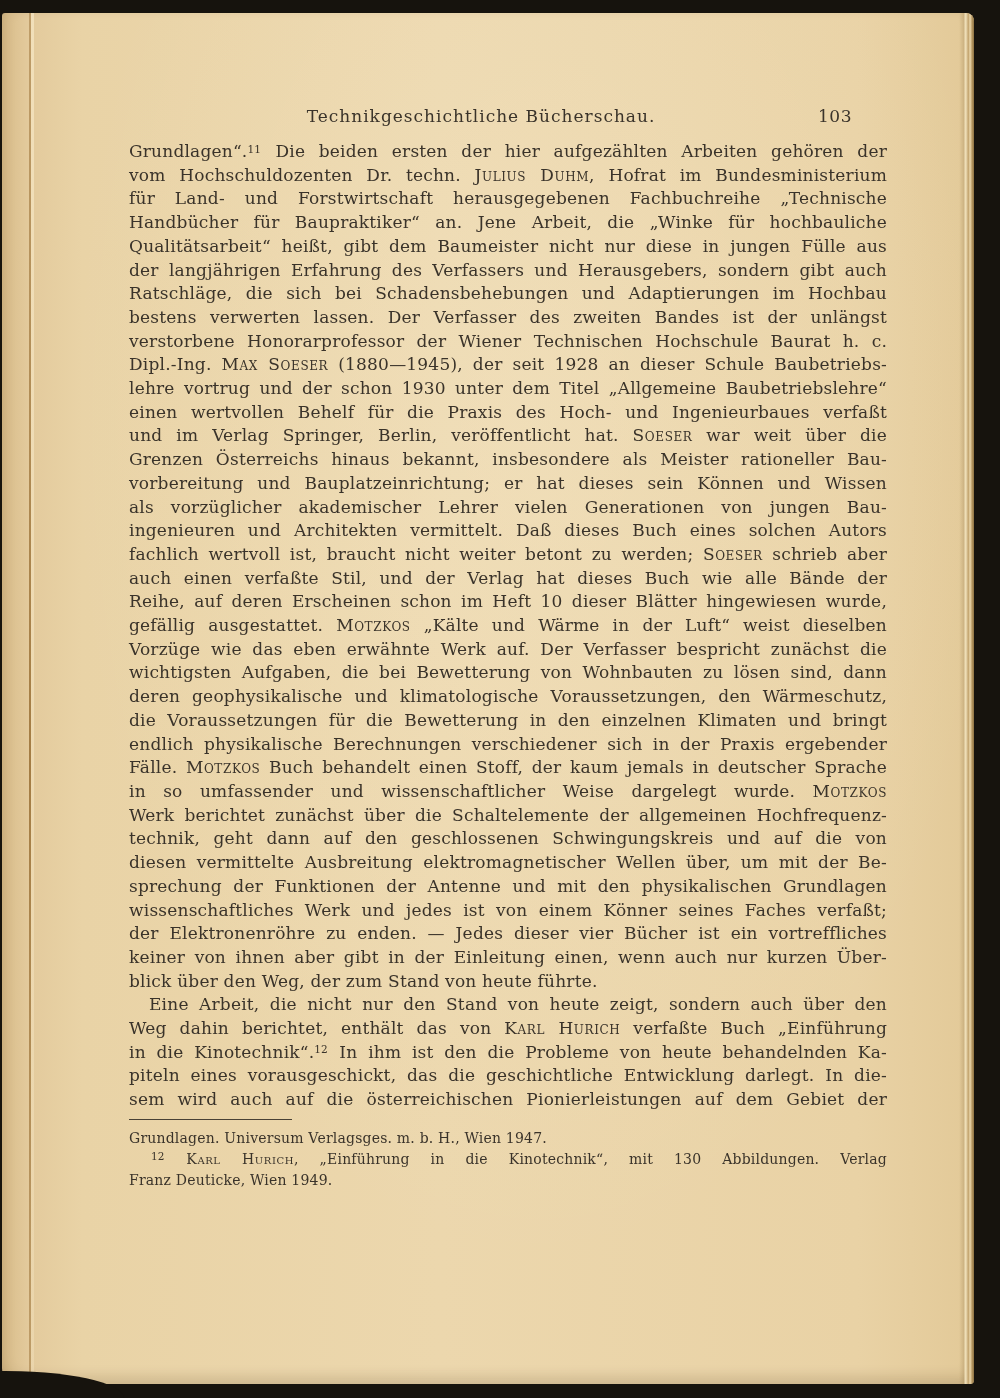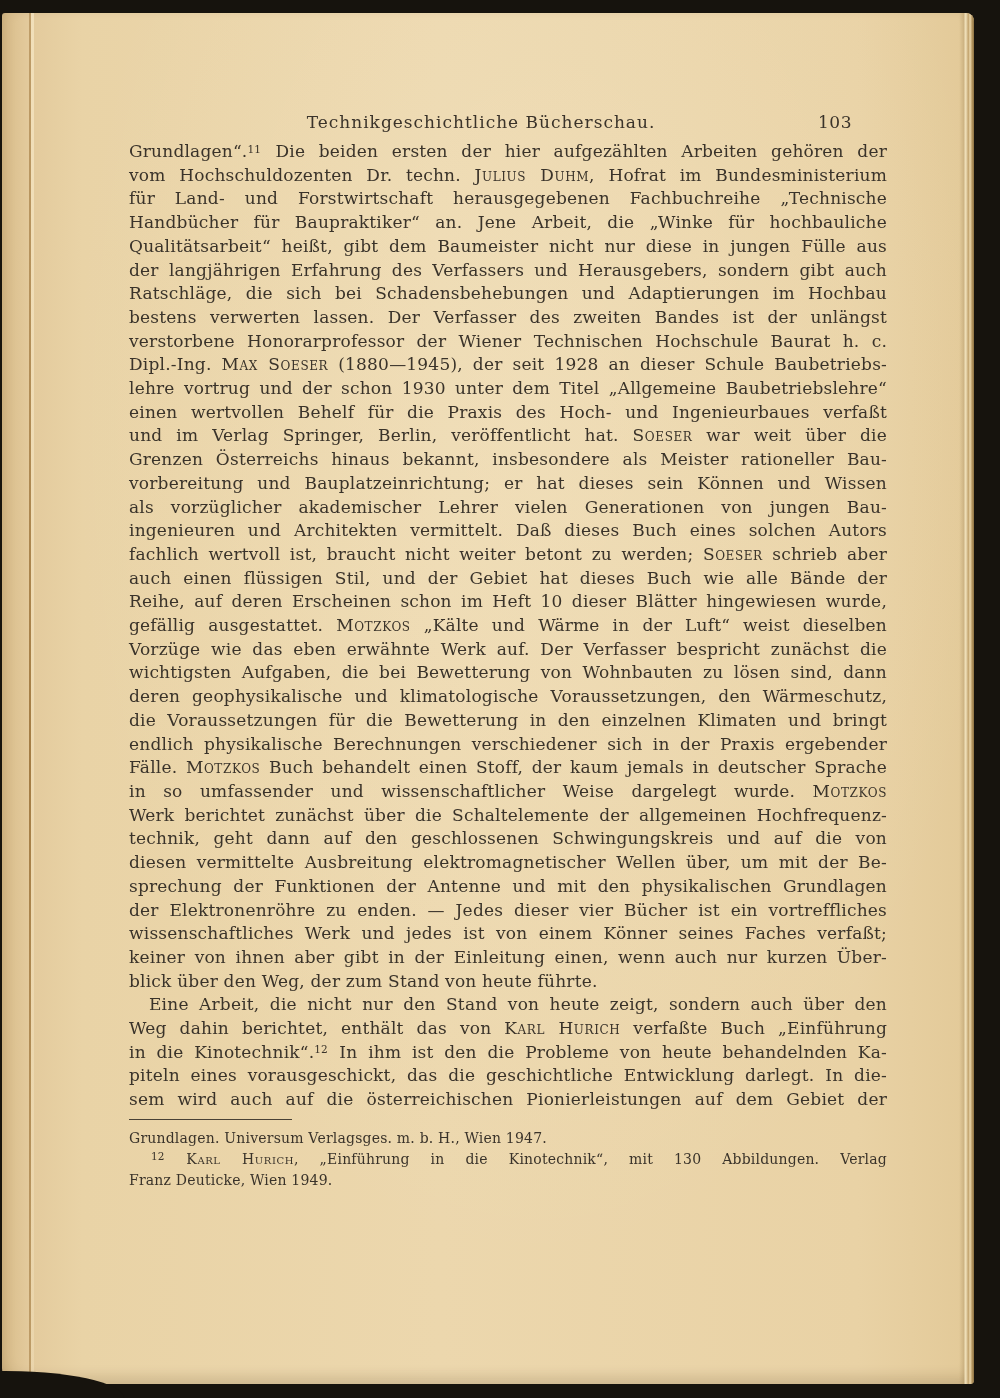--- a/index.html
+++ b/index.html
@@ -44,21 +44,21 @@
     border-radius:0 8px 4px 0;
   }
   .curl{
     position:absolute;left:-6px;bottom:-16px;width:128px;height:30px;
     background:var(--black);
     border-radius:0 100% 0 0 / 0 100% 0 0;
     transform:rotate(-1deg);
   }
   .header{
     position:absolute;left:118px;top:90px;width:758px;height:26px;
-    color:var(--ink);font-size:17px;line-height:26px;margin-top:6px;
+    color:var(--ink);font-size:17px;line-height:26px;
   }
   .header .title{
     position:absolute;left:0;right:36px;text-align:center;letter-spacing:1px;
   }
   .header .pagenum{
     position:absolute;right:26px;top:0;letter-spacing:0.5px;
   }
   .textcol{
     position:absolute;left:127px;top:127px;width:758px;
     color:var(--ink);
@@ -115,36 +115,36 @@
           <div class="line">verstorbene Honorarprofessor der Wiener Technischen Hochschule Baurat h. c.</div>
           <div class="line">Dipl.-Ing. <span class="sc">Max Soeser</span> (1880—1945), der seit 1928 an dieser Schule Baubetriebs-</div>
           <div class="line">lehre vortrug und der schon 1930 unter dem Titel „Allgemeine Baubetriebslehre“</div>
           <div class="line">einen wertvollen Behelf für die Praxis des Hoch- und Ingenieurbaues verfaßt</div>
           <div class="line">und im Verlag Springer, Berlin, veröffentlicht hat. <span class="sc">Soeser</span> war weit über die</div>
           <div class="line">Grenzen Österreichs hinaus bekannt, insbesondere als Meister rationeller Bau-</div>
           <div class="line">vorbereitung und Bauplatzeinrichtung; er hat dieses sein Können und Wissen</div>
           <div class="line">als vorzüglicher akademischer Lehrer vielen Generationen von jungen Bau-</div>
           <div class="line">ingenieuren und Architekten vermittelt. Daß dieses Buch eines solchen Autors</div>
           <div class="line">fachlich wertvoll ist, braucht nicht weiter betont zu werden; <span class="sc">Soeser</span> schrieb aber</div>
-          <div class="line">auch einen flüssigen Stil, und der Gebiet hat dieses Buch wie alle Bände der</div>
+          <div class="line">auch einen verfaßte Stil, und der Verlag hat dieses Buch wie alle Bände der</div>
           <div class="line">Reihe, auf deren Erscheinen schon im Heft 10 dieser Blätter hingewiesen wurde,</div>
           <div class="line">gefällig ausgestattet. <span class="sc">Motzkos</span> „Kälte und Wärme in der Luft“ weist dieselben</div>
           <div class="line">Vorzüge wie das eben erwähnte Werk auf. Der Verfasser bespricht zunächst die</div>
           <div class="line">wichtigsten Aufgaben, die bei Bewetterung von Wohnbauten zu lösen sind, dann</div>
           <div class="line">deren geophysikalische und klimatologische Voraussetzungen, den Wärmeschutz,</div>
           <div class="line">die Voraussetzungen für die Bewetterung in den einzelnen Klimaten und bringt</div>
           <div class="line">endlich physikalische Berechnungen verschiedener sich in der Praxis ergebender</div>
           <div class="line">Fälle. <span class="sc">Motzkos</span> Buch behandelt einen Stoff, der kaum jemals in deutscher Sprache</div>
           <div class="line">in so umfassender und wissenschaftlicher Weise dargelegt wurde. <span class="sc">Motzkos</span></div>
           <div class="line">Werk berichtet zunächst über die Schaltelemente der allgemeinen Hochfrequenz-</div>
           <div class="line">technik, geht dann auf den geschlossenen Schwingungskreis und auf die von</div>
           <div class="line">diesen vermittelte Ausbreitung elektromagnetischer Wellen über, um mit der Be-</div>
           <div class="line">sprechung der Funktionen der Antenne und mit den physikalischen Grundlagen</div>
+          <div class="line">wissenschaftliches Werk und jedes ist von einem Könner seines Faches verfaßt;</div>
           <div class="line">der Elektronenröhre zu enden. — Jedes dieser vier Bücher ist ein vortreffliches</div>
-          <div class="line">wissenschaftliches Werk und jedes ist von einem Könner seines Faches verfaßt;</div>
           <div class="line">keiner von ihnen aber gibt in der Einleitung einen, wenn auch nur kurzen Über-</div>
           <div class="line short">blick über den Weg, der zum Stand von heute führte.</div>
           <div class="line indent">Eine Arbeit, die nicht nur den Stand von heute zeigt, sondern auch über den</div>
           <div class="line">Weg dahin berichtet, enthält das von <span class="sc">Karl Hurich</span> verfaßte Buch „Einführung</div>
           <div class="line">in die Kinotechnik“.<sup>12</sup> In ihm ist den die Probleme von heute behandelnden Ka-</div>
           <div class="line">piteln eines vorausgeschickt, das die geschichtliche Entwicklung darlegt. In die-</div>
           <div class="line">sem wird auch auf die österreichischen Pionierleistungen auf dem Gebiet der</div>
         </div>
       <div class="fnrule"></div>
       <div id="footnotes">

